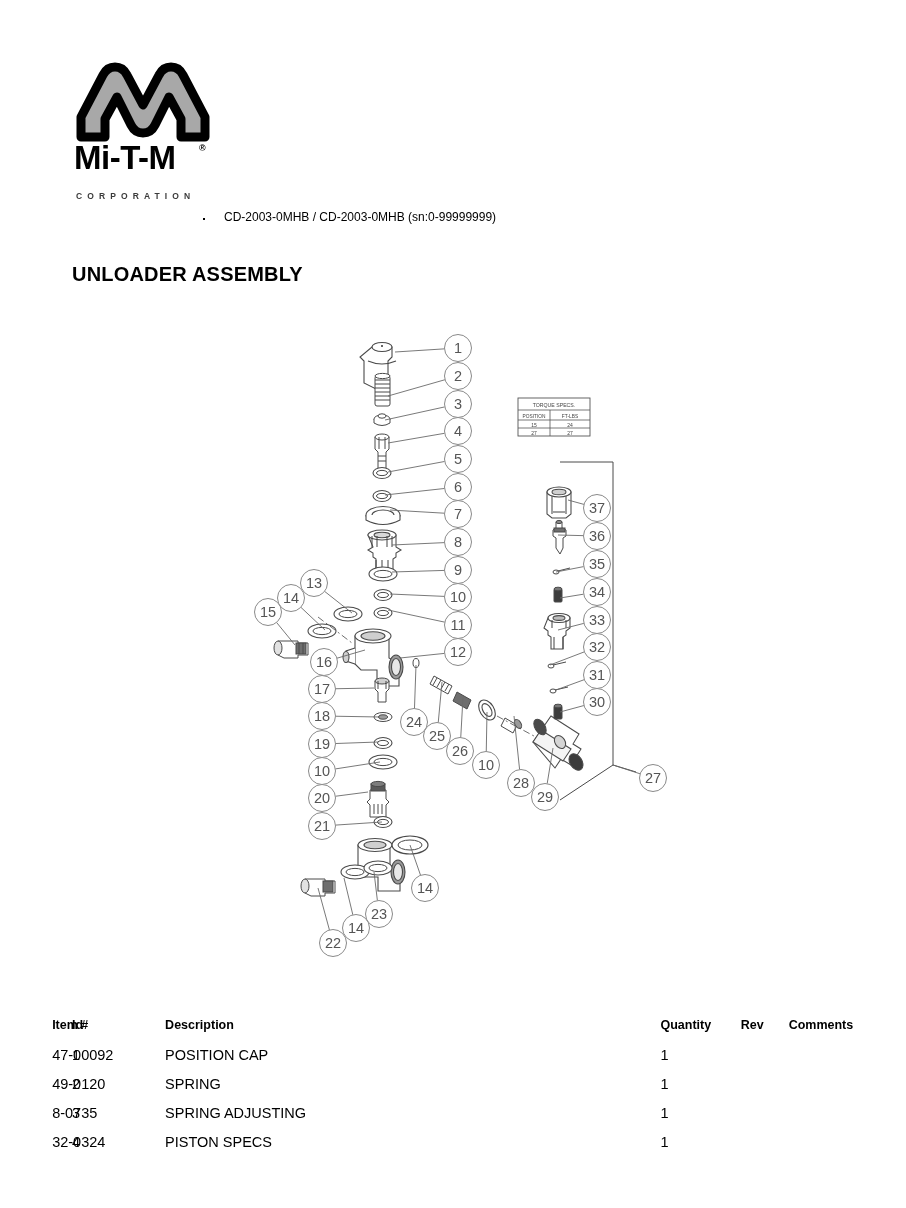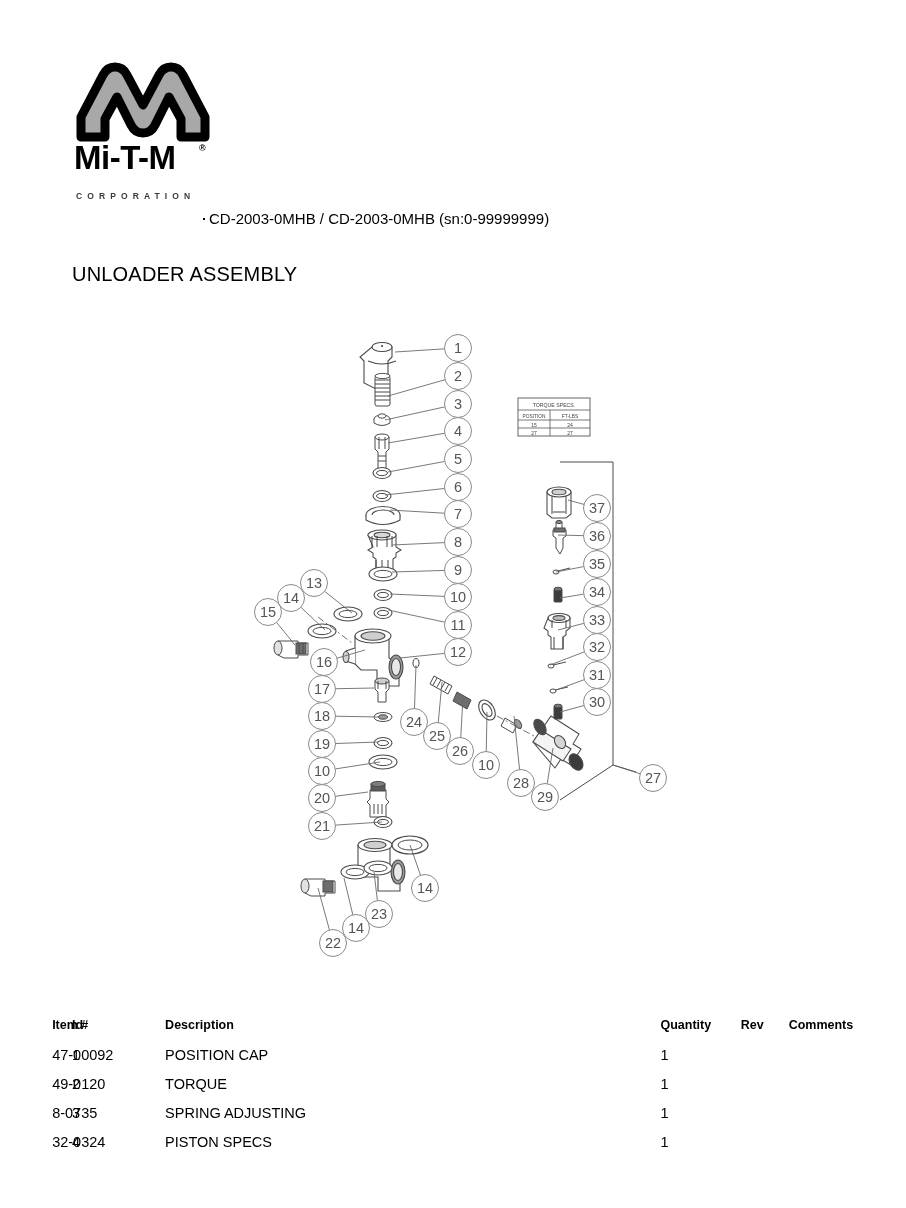--- a/index.html
+++ b/index.html
@@ -51,39 +51,39 @@
     font-size: 8.5px;
     font-weight: bold;
     letter-spacing: 5.1px;
     color: #3b3b3b;
     margin-top: 16px;
   }
 
   
   #model-line {
     position: absolute;
-    left: 209px;
+    left: 224px;
     top: 210px;
-    font-size: 15px;
+    font-size: 12px;
     white-space: nowrap;
   }
   #model-dot {
     position: absolute;
     left: 203px;
     top: 218px;
     width: 2px;
     height: 2px;
     background: #000;
   }
   #assembly-title {
     position: absolute;
     left: 72px;
     top: 263px;
     font-size: 20px;
-    font-weight: normal;
+    font-weight: bold;
     letter-spacing: 0.2px;
     white-space: nowrap;
   }
 
   
   #diagram {
     position: absolute;
     left: 0;
     top: 310px;
     width: 906px;
@@ -624,21 +624,21 @@
           <td class="cell-id">1</td>
           <td>47-00092</td>
           <td>POSITION CAP</td>
           <td class="cell-qty">1</td>
           <td></td>
           <td></td>
         </tr>
         <tr>
           <td class="cell-id">2</td>
           <td>49-0120</td>
-          <td>TORQUE</td>
+          <td>SPRING</td>
           <td class="cell-qty">1</td>
           <td></td>
           <td></td>
         </tr>
         <tr>
           <td class="cell-id">3</td>
           <td>8-0735</td>
           <td>SPRING ADJUSTING</td>
           <td class="cell-qty">1</td>
           <td></td>

